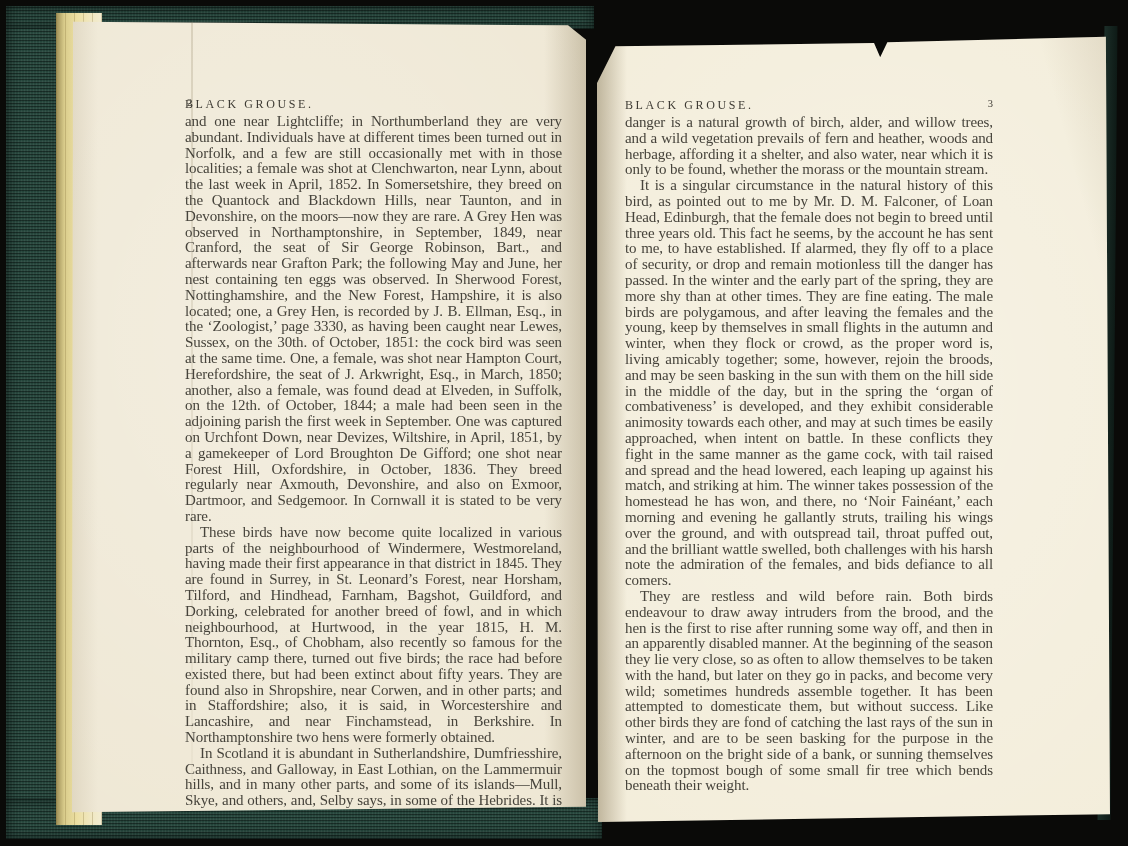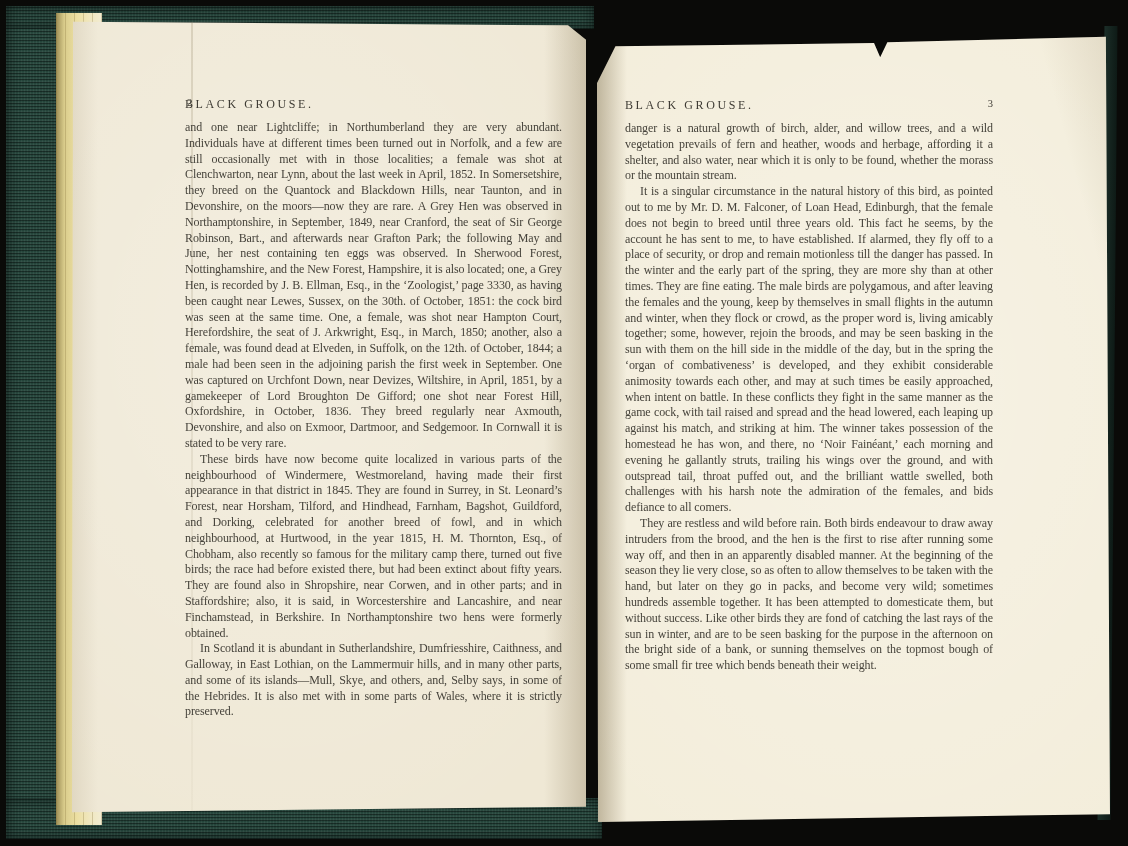--- a/index.html
+++ b/index.html
@@ -45,21 +45,21 @@
     background-color:var(--page-right);
     clip-path:polygon(0% 6%, 3.6% 1.3%, 54% 0.9%, 55.2% 2.7%, 56.6% 0.8%, 99.2% 0.1%, 100% 99%, 0.2% 100%);}
   .page-inner{position:relative;height:100%;box-sizing:border-box;}
   .page-left .page-inner{padding:78px 24px 0 113px;}
   .page-right .page-inner{padding:62px 117px 0 28px;}
   .page-head{position:relative;height:17px;color:var(--header-ink);}
   .running-title{display:block;text-align:left;font-size:12px;letter-spacing:2.6px;}
   .page-num{position:absolute;top:0;font-size:10.5px;}
   .page-num.at-left{left:2px;}
   .page-num.at-right{right:0;}
-  .page-body{margin-top:6px;color:var(--ink);font-size:12px;line-height:15.8px;
+  .page-body{color:var(--ink);font-size:15px;line-height:15.8px;
     letter-spacing:-0.1px;text-align:justify;}
   .page-body p{margin:0;}
   .page-body p.indent{text-indent:15px;}
 </style>
 </head>
 <body>
 
 <div class="scene">
   <div class="cloth cover-left"></div>
   <div class="cloth cover-top"></div>

